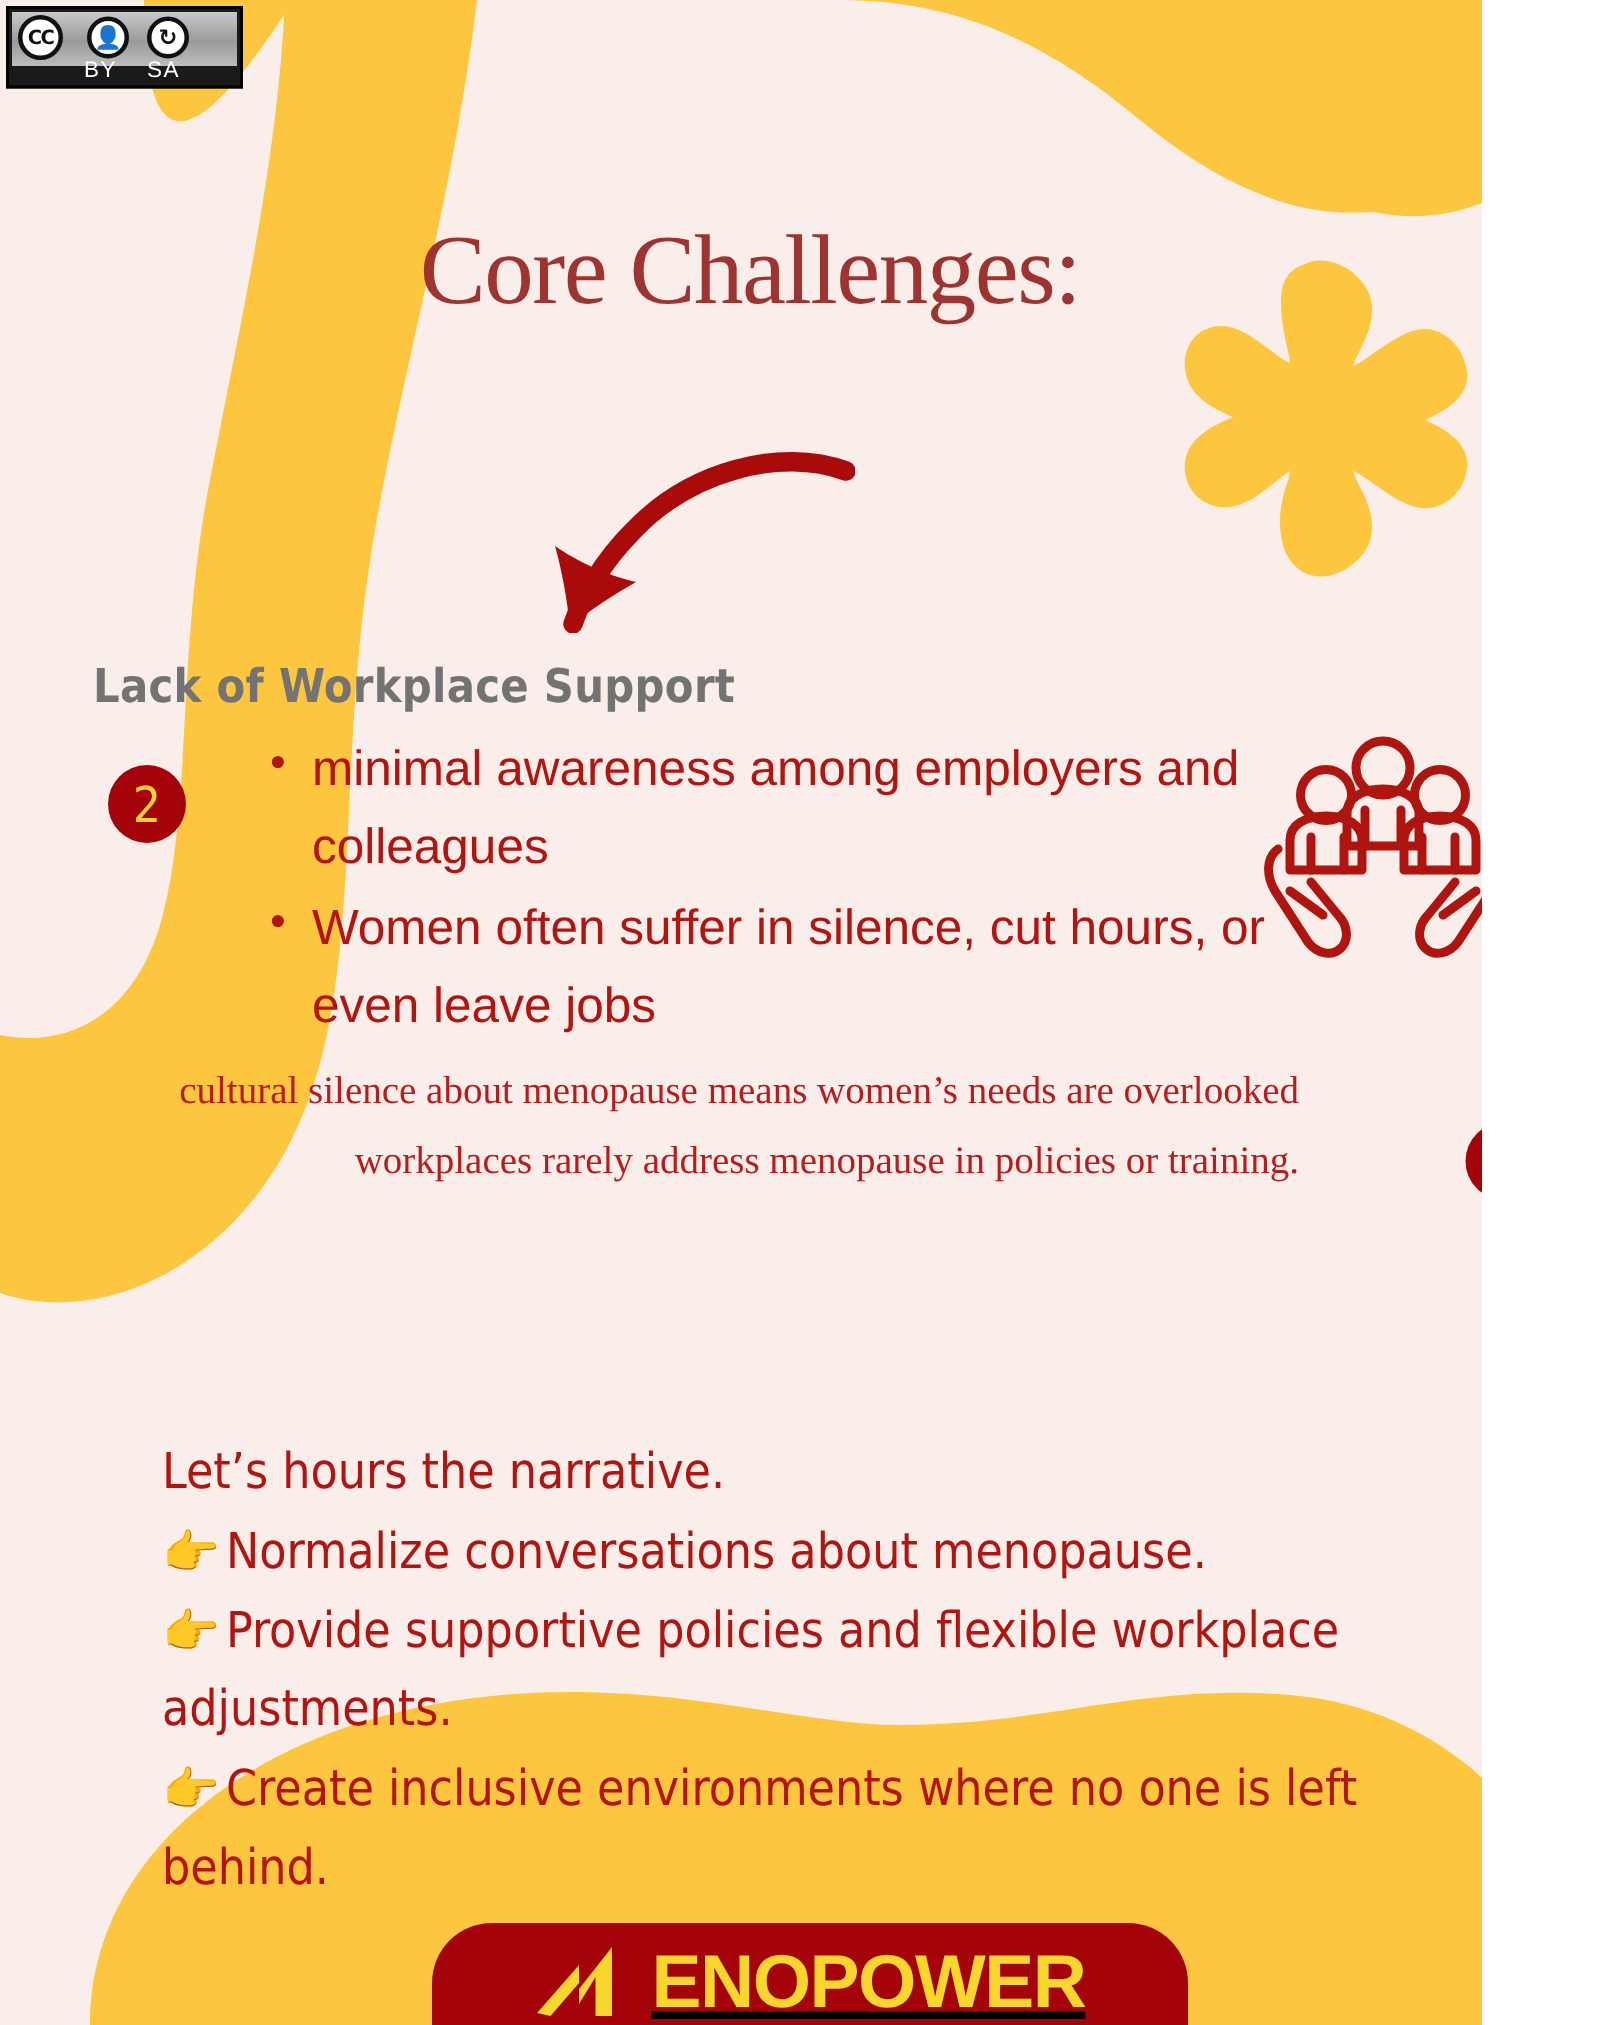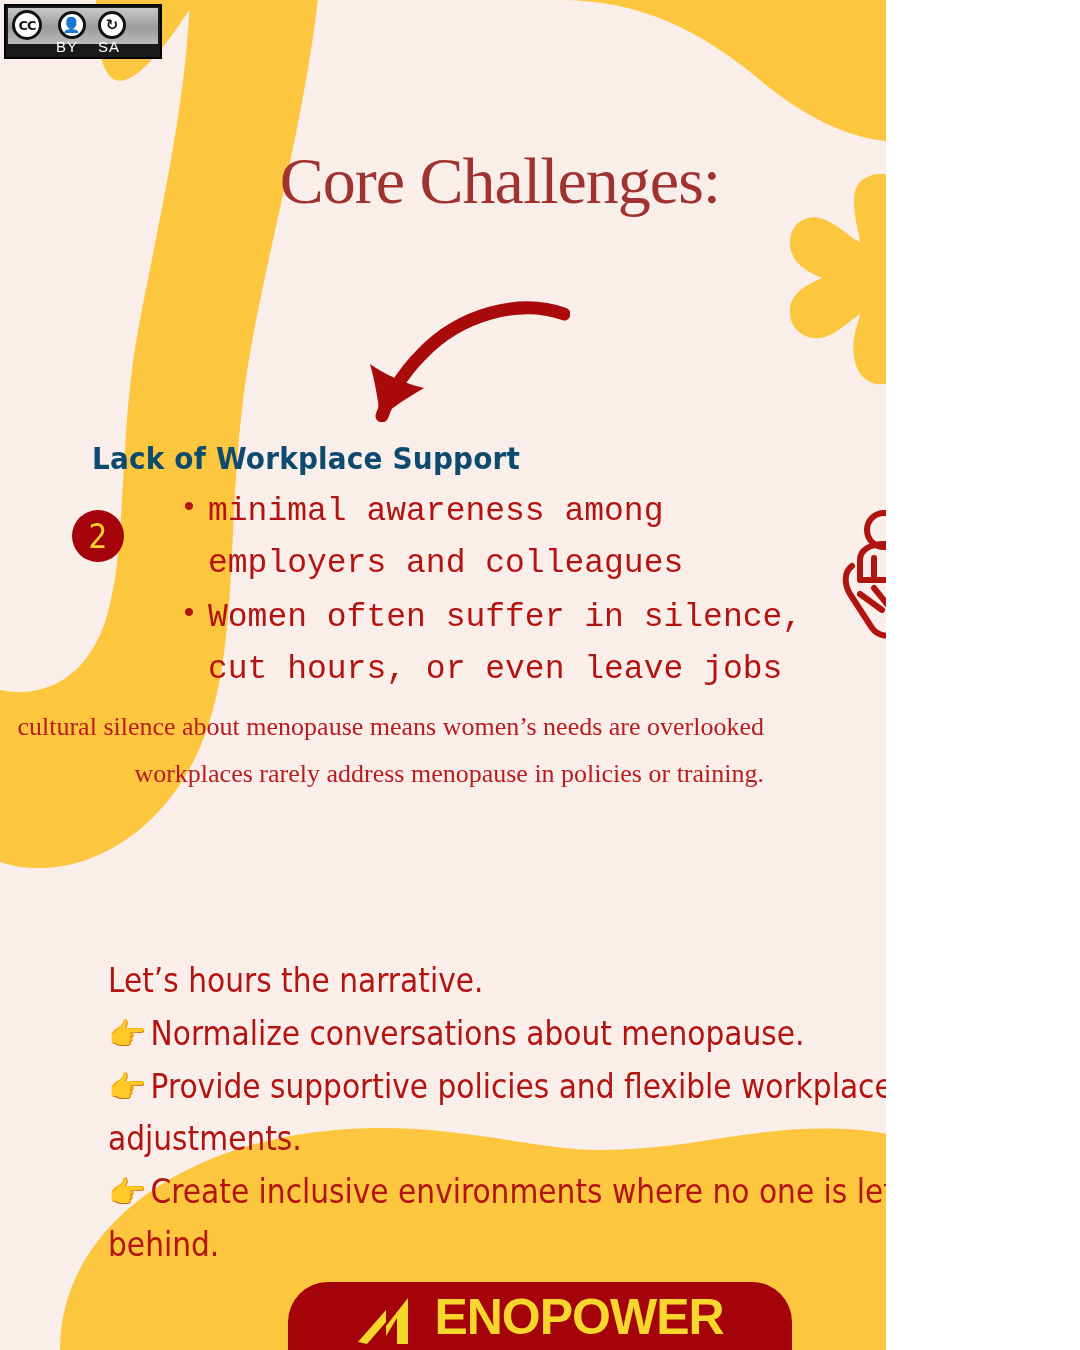--- a/index.html
+++ b/index.html
@@ -8,21 +8,21 @@
   }
   body {
     width: 1080px;
     height: 1350px;
     overflow: hidden;
     font-family: "DejaVu Sans", sans-serif;
   }
 
   #poster {
     position: relative;
-    width: 886px;
+    width: 988px;
     height: 1350px;
     background: #FAEEEB;
     overflow: hidden;
   }
 
   
   .bg-layer {
     position: absolute;
     left: 0; top: 0;
     width: 1080px;
@@ -92,37 +92,37 @@
 
   
   #sec1 {
     position: absolute;
     left: 0;
     top: 440px;
     width: 1080px;
     z-index: 20;
   }
   #sec1-heading {
-    margin-left: 92px;
+    margin-left: 62px;
     font-family: "DejaVu Sans Condensed", "Liberation Sans Narrow", "Liberation Sans", sans-serif;
     font-stretch: condensed;
     font-size: 31px;
     font-weight: bold;
-    color: #0c4a6e;
+    color: #737373;
     letter-spacing: 0.2px;
   }
   #sec1-list {
     margin: 10px 0 0 0;
     padding-left: 208px;
     list-style: none;
     width: 640px;
   }
   #sec1-list li {
     position: relative;
-    font-family: Liberation Mono, monospace;
+    font-family: Liberation Sans, sans-serif;
     font-stretch: condensed;
     font-size: 33px;
     color: #B4140F;
     line-height: 1.58;
     margin-bottom: 2px;
   }
   #sec1-list li::before {
     content: "•";
     position: absolute;
     left: -28px;
@@ -210,22 +210,23 @@
     border-radius: 40px;
     z-index: 30;
     display: flex;
     align-items: flex-start;
     justify-content: center;
     padding-top: 10px;
     box-sizing: border-box;
   }
   #brand-wrap {
     display: flex;
-    align-items: flex-start;
+    align-items: flex-end;
     gap: 0px;
+    text-decoration: underline;
   }
   #brand-text {
     font-family: "Liberation Sans", sans-serif;
     font-size: 50px;
     font-weight: bold;
     color: #F7D72C;
     letter-spacing: -1px;
     line-height: 1;
   }
 </style>

